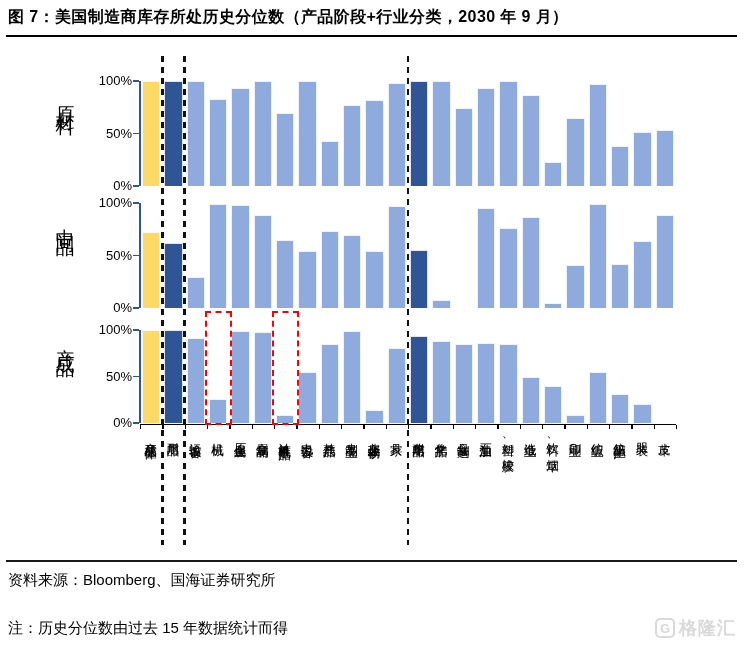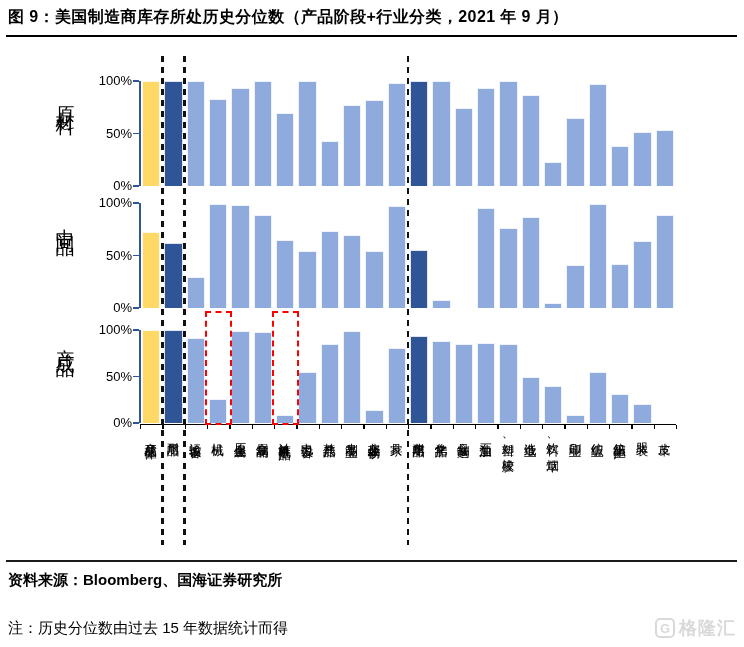--- a/index.html
+++ b/index.html
@@ -27,33 +27,33 @@
     position:absolute;width:2.5px;
     background:repeating-linear-gradient(180deg,#111 0 6px,transparent 6px 11px);
   }
   .redbox{position:absolute;border:2.5px dashed #FF0000;box-sizing:border-box;background:transparent;}
   .xaxis{position:absolute;height:1.5px;background:#000;}
   .xtick{position:absolute;width:1.2px;height:4px;background:#000;}
   .xlabel{
     position:absolute;font-size:12.5px;line-height:1.15;writing-mode:vertical-rl;
     text-orientation:upright;white-space:nowrap;letter-spacing:1px;
   }
-  #footer-source{position:absolute;left:8px;top:571px;font-size:15px;font-weight:bold;}
+  #footer-source{position:absolute;left:8px;top:571px;font-size:15px;}
   #footer-note{position:absolute;left:8px;top:619px;font-size:15px;}
   #logo{position:absolute;right:8px;top:616px;display:flex;align-items:center;gap:4px;color:#d9d9d9;font-weight:bold;}
   #logo .logo-mark{
     width:20px;height:20px;border:2.5px solid #d9d9d9;border-radius:5px;
     display:flex;align-items:center;justify-content:center;font-size:13px;box-sizing:border-box;
   }
   #logo .logo-text{font-size:18px;letter-spacing:1px;}
 </style>
 </head>
 <body>
 
-<div id="figure-title">图 9：美国制造商库存所处历史分位数（产品阶段+行业分类，2021 年 9 月）</div>
+<div id="figure-title">图 7：美国制造商库存所处历史分位数（产品阶段+行业分类，2030 年 9 月）</div>
 <div class="rule" id="rule-top"></div>
 
 <div id="chart-area">
     <div class="stage-label" style="top: 90.5px;">原材料</div>
     <div class="yaxis" style="left: 139px; top: 81px; height: 105px;"></div>
     <div class="ymark" style="left: 133px; top: 80.25px;"></div>
     <div class="ytick" style="left: 88px; top: 73px;">100%</div>
     <div class="ymark" style="left: 133px; top: 132.75px;"></div>
     <div class="ytick" style="left: 88px; top: 125.5px;">50%</div>
     <div class="ymark" style="left: 133px; top: 185.25px;"></div>

